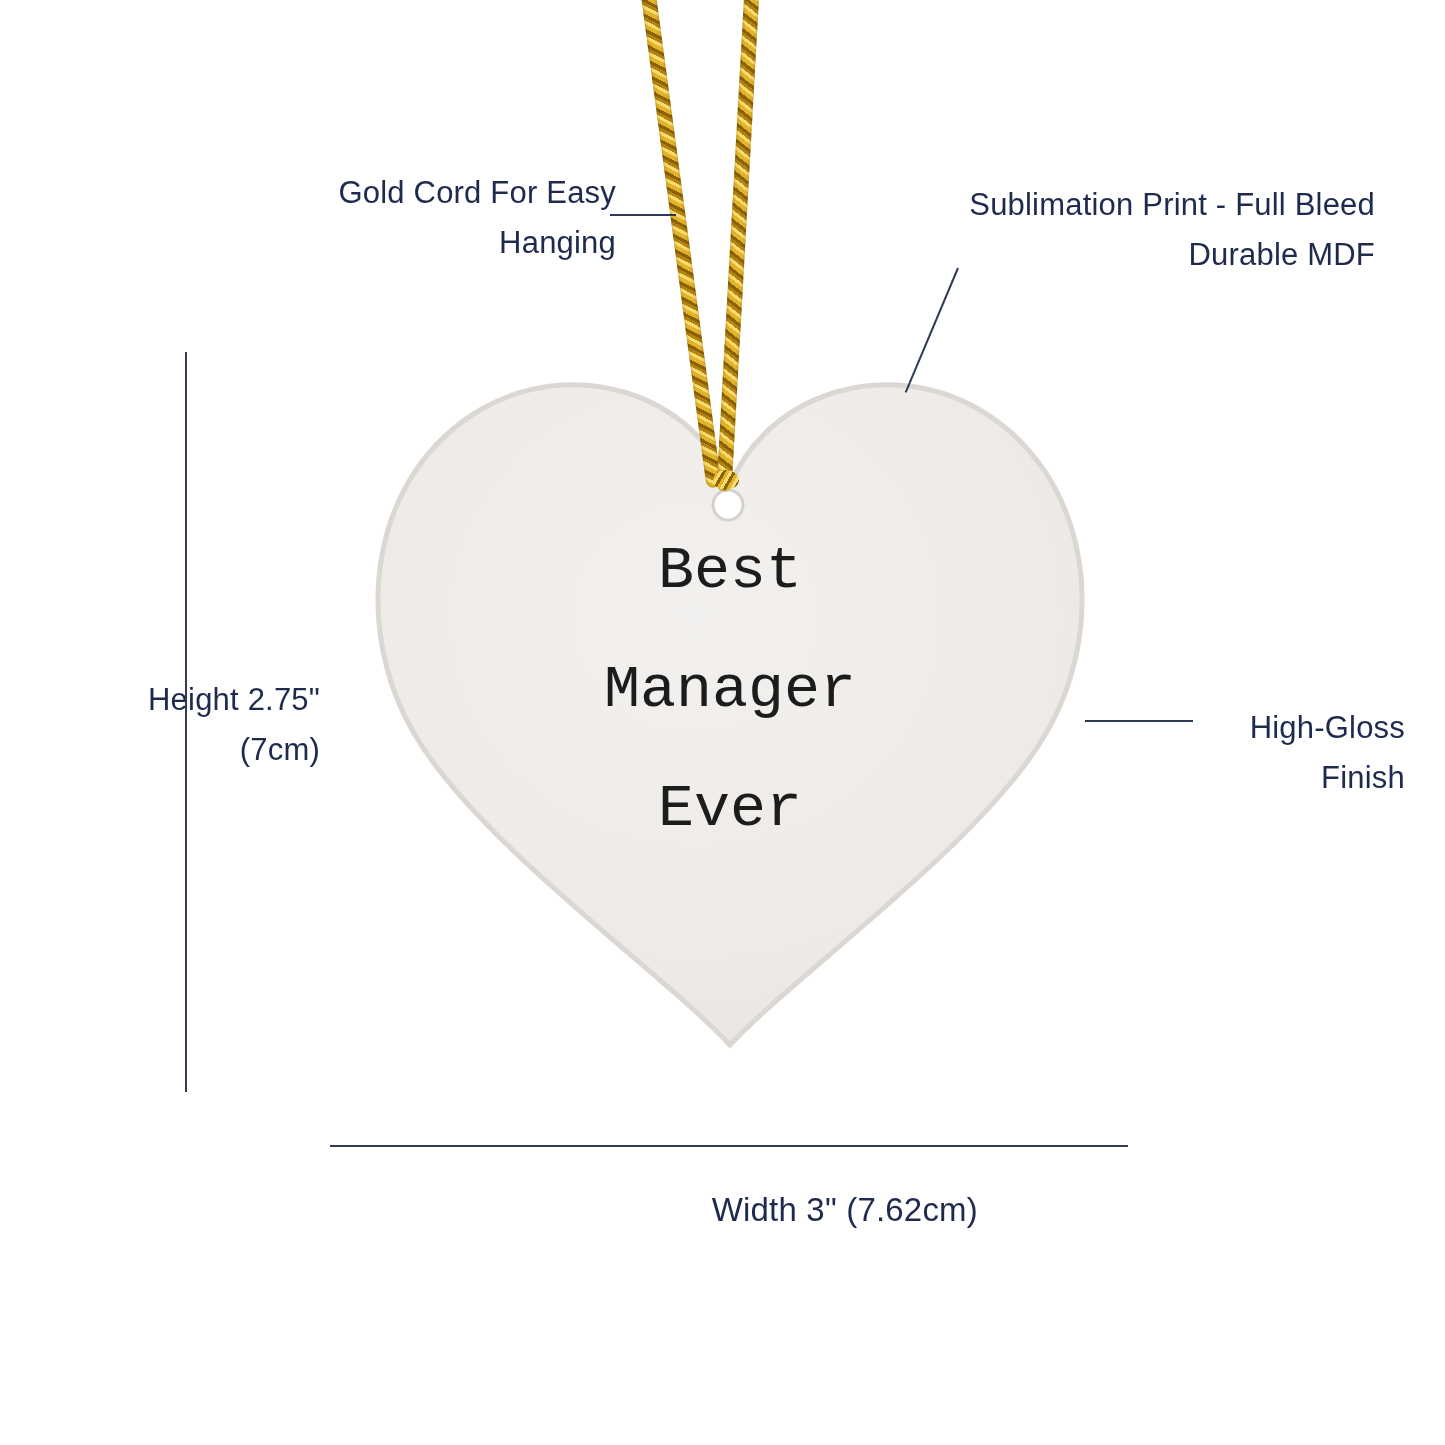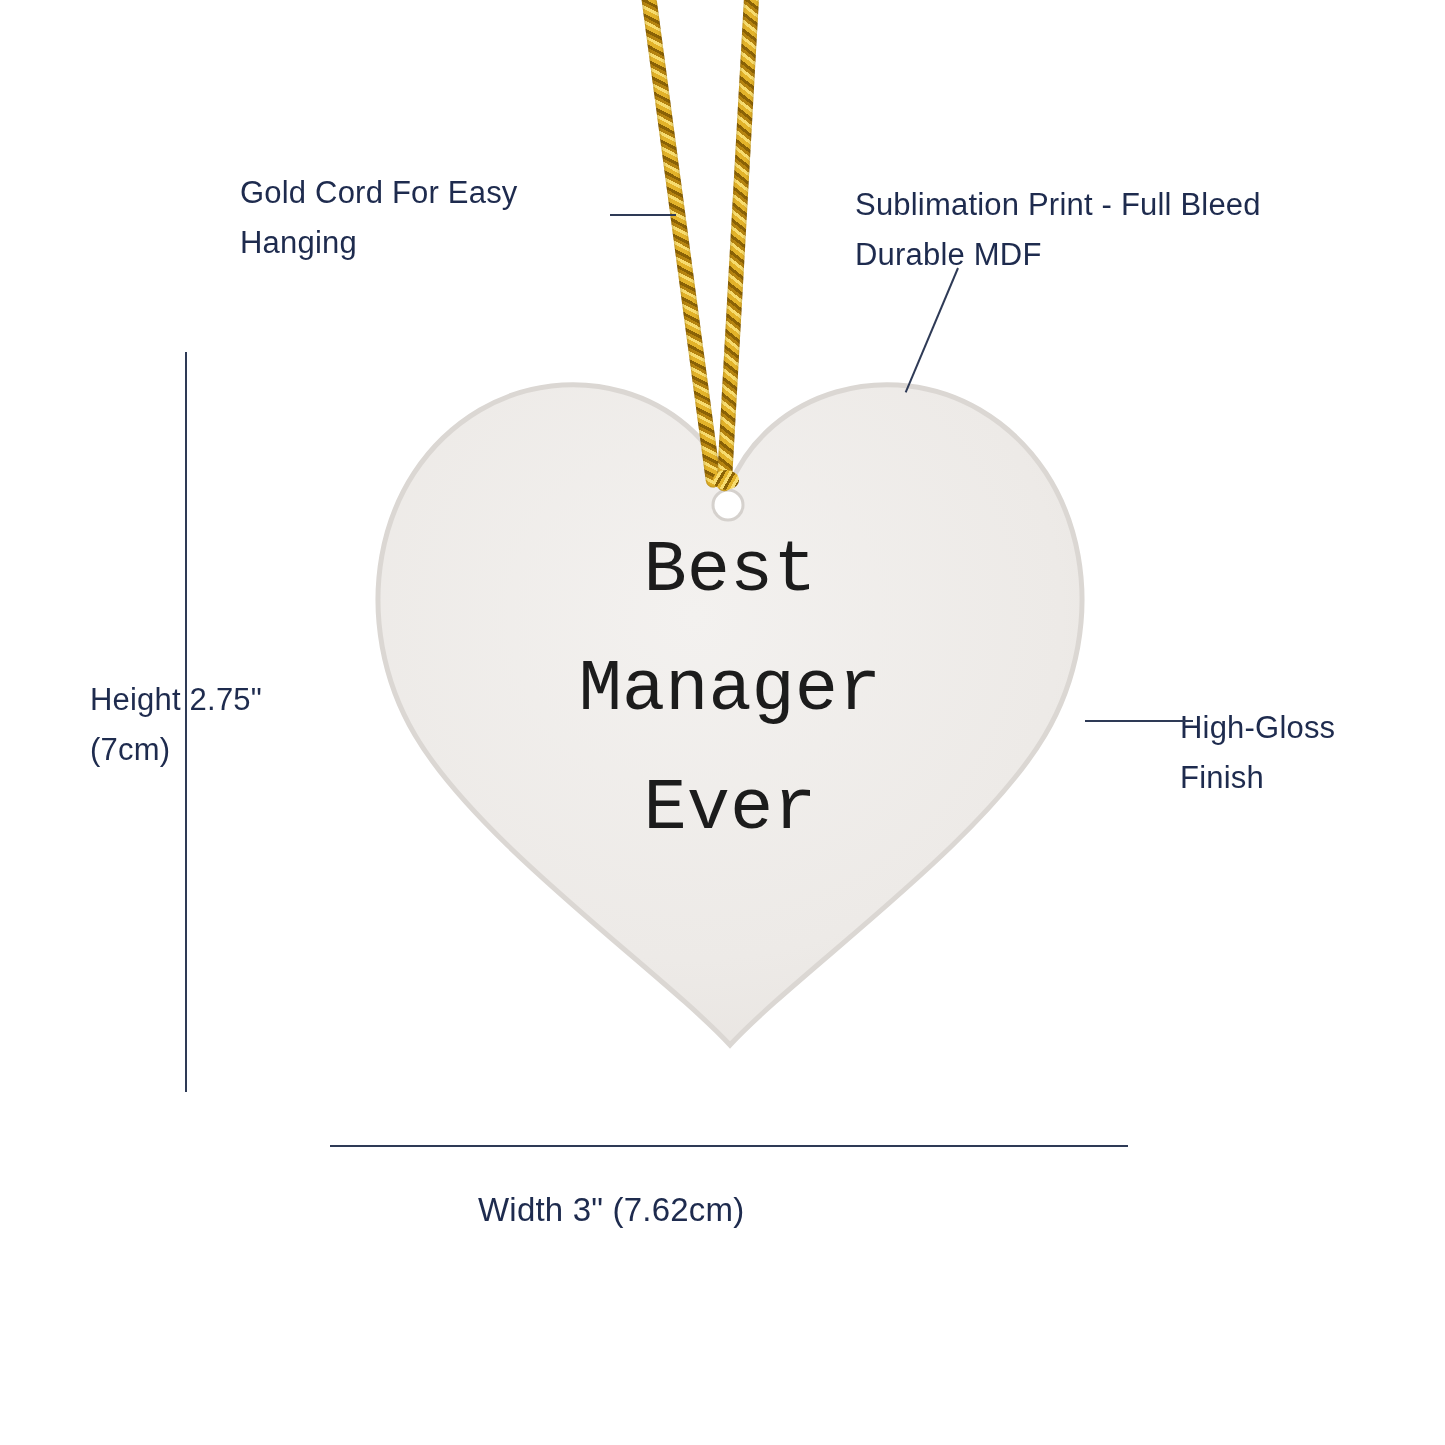--- a/index.html
+++ b/index.html
@@ -9,21 +9,21 @@
     background:#ffffff;
     overflow:hidden;
     font-family:"Liberation Sans", sans-serif;
   }
   .label{
     position:absolute;
     color:#1e2b4e;
     font-size:31px;
     font-weight:500;
     line-height:50px;
-    text-align:left;
+    text-align:right;
     letter-spacing:.2px;
   }
   .callout-line{
     position:absolute;
     height:2px;
     background:#2e3a56;
   }
   .dim-line-v{
     position:absolute;
     width:2px;
@@ -52,21 +52,21 @@
       #e3b32a 3px 6px,
       #f7dc6f 6px 9px
     );
   }
   #heart-svg{position:absolute;left:330px;top:355px;}
   #engraving{
     position:absolute;
     left:330px;top:512px;width:800px;
     text-align:center;
     font-family:"Liberation Mono","DejaVu Sans Mono",monospace;
-    font-size:72px;
+    font-size:60px;
     line-height:119px;
     color:#1c1c1c;
   }
   .engrave-line{white-space:nowrap;}
   #width-label{font-size:33px;}
 </style>
 </head>
 <body>
 
 <div id="stage">

